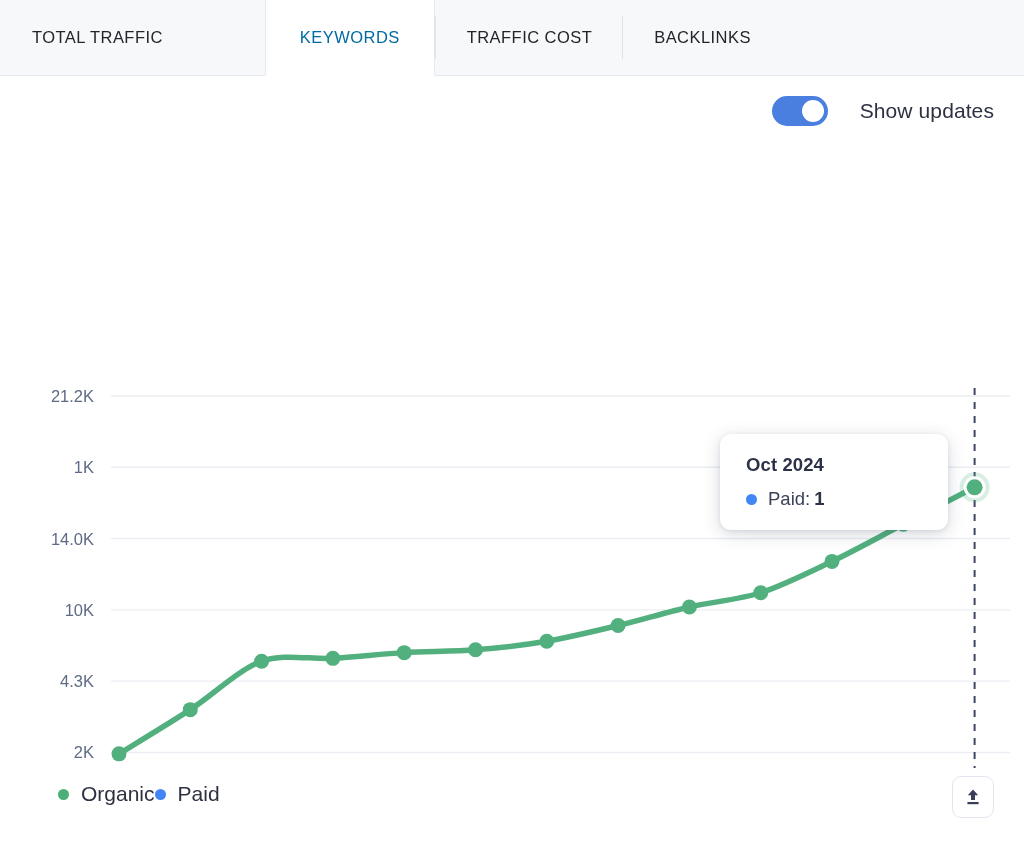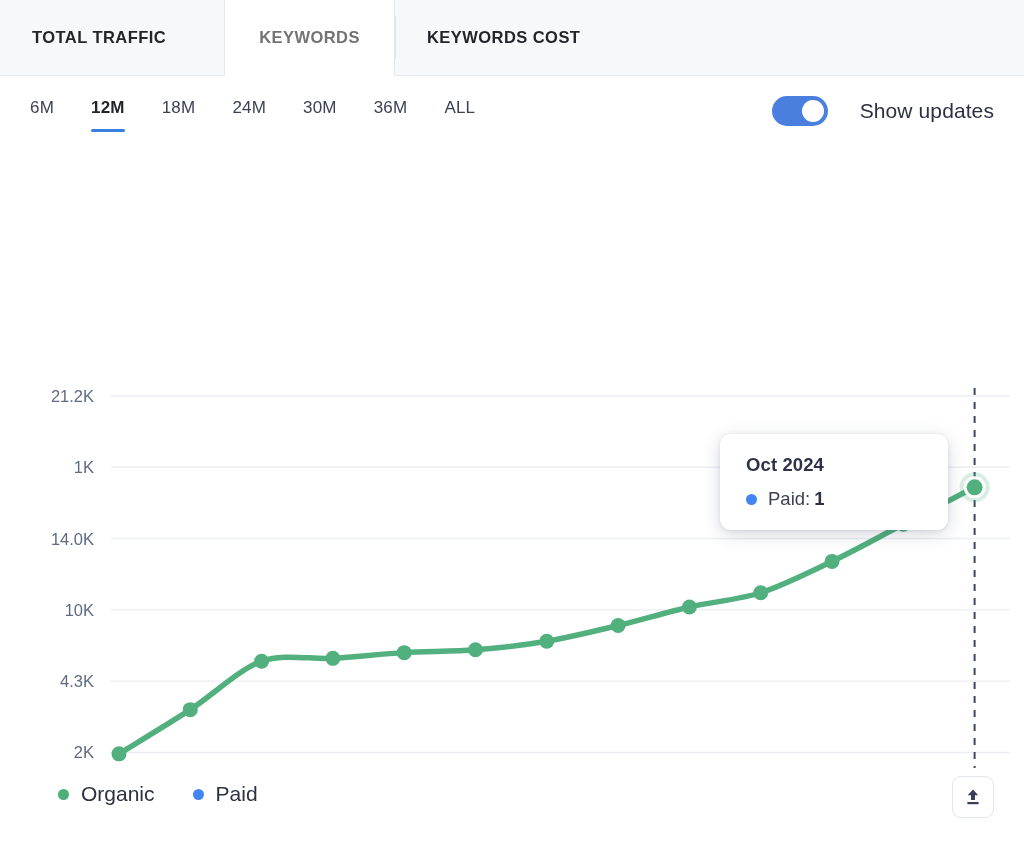--- a/index.html
+++ b/index.html
@@ -16,42 +16,43 @@
     display: flex;
     height: 76px;
     background: #f7f8fa;
     border-bottom: 1px solid #e4e8ef;
   }
   .tab {
     display: flex;
     align-items: center;
     padding: 0 30px 0 32px;
     font-size: 16.5px;
-    font-weight: bold;
+    font-weight: normal;
     letter-spacing: 0.45px;
     color: #23252b;
     background: #f7f8fa;
     position: relative;
     white-space: nowrap;
   }
   .tab.sep::before {
     content: "";
     position: absolute;
     left: 0; top: 16px; bottom: 16px;
     width: 1px;
     background: #dfe3ea;
   }
   .tab.active {
     background: #ffffff;
-    color: #737373;
+    color: #0369a1;
     border-left: 1px solid #e4e8ef;
     border-right: 1px solid #e4e8ef;
     border-bottom: 1px solid #ffffff;
     margin-bottom: -1px;
     padding: 18px 34px;
+    margin-left: 44px;
   }
   .tab-first { padding-left: 32px; padding-right: 58px; }
 
   
   .controls {
     position: relative;
     height: 92px;
     background: #ffffff;
   }
   .periods {
@@ -160,21 +161,20 @@
   .footer {
     position: relative;
     height: 80px;
     background: #ffffff;
   }
   .legend {
     position: absolute;
     left: 58px; top: 14px;
     display: flex;
     align-items: center;
-    gap: 38px;
   }
   .leg-item { display: flex; align-items: center; }
   .leg-dot {
     width: 11px; height: 11px;
     border-radius: 50%;
     margin-right: 12px;
   }
   .leg-text { font-size: 21px; color: #2d3142; }
 
   .export-btn {
@@ -193,34 +193,28 @@
 <body>
 
 <div class="tabbar">
   <div class="tab tab-first">
     <span>TOTAL TRAFFIC</span>
   </div>
   <div class="tab active">
     <span>KEYWORDS</span>
   </div>
   <div class="tab sep">
-    <span>KEYWORDS COST</span>
+    <span>TRAFFIC COST</span>
+  </div>
+  <div class="tab sep">
+    <span>BACKLINKS</span>
   </div>
 </div>
 
 <div class="controls">
-  <div class="periods">
-    <div class="period"><span>6M</span></div>
-    <div class="period active"><span>12M</span></div>
-    <div class="period"><span>18M</span></div>
-    <div class="period"><span>24M</span></div>
-    <div class="period"><span>30M</span></div>
-    <div class="period"><span>36M</span></div>
-    <div class="period"><span>ALL</span></div>
-  </div>
 
   <div class="updates">
     <div class="switch">
       <div class="knob"></div>
     </div>
     <div class="updates-label">Show updates</div>
   </div>
 </div>
 
 <div class="chartwrap">

